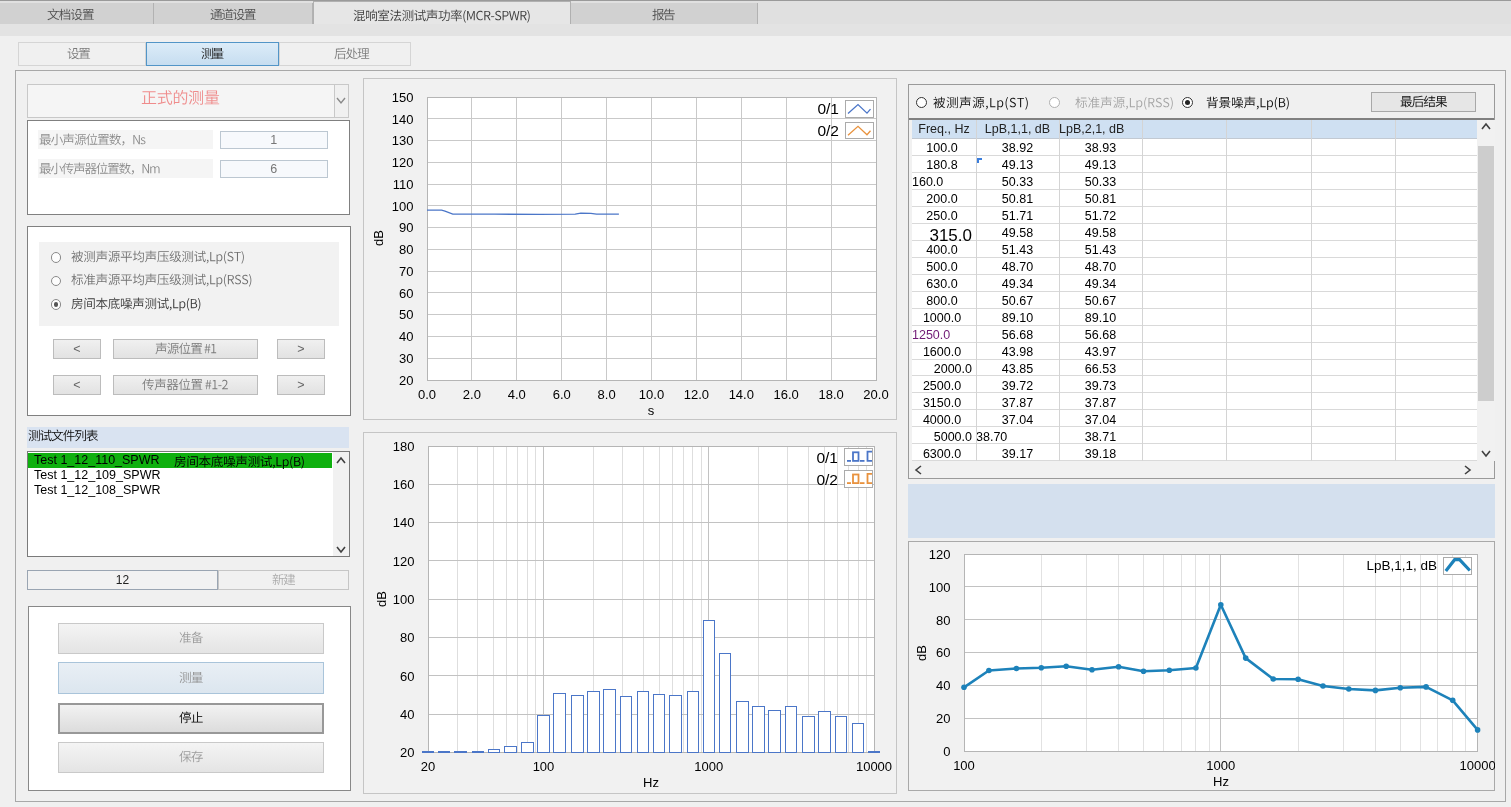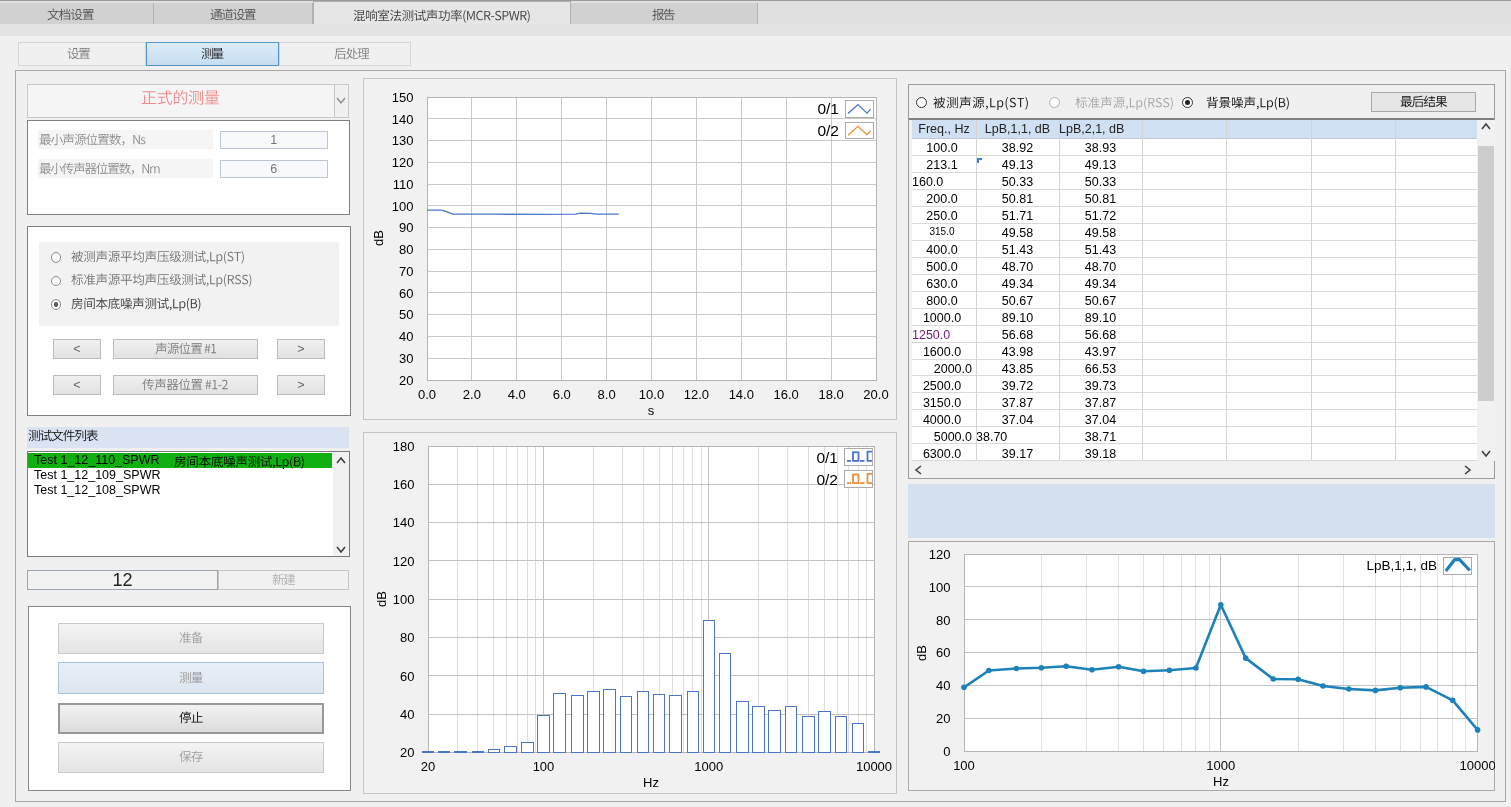--- a/index.html
+++ b/index.html
@@ -279,21 +279,21 @@
   </div>
 <div class="a" style="left:34px;top:468px;font-size:12.5px;color:#000;line-height:15px">Test 1_12_109_SPWR</div>
 <div class="a" style="left:34px;top:483px;font-size:12.5px;color:#000;line-height:15px">Test 1_12_108_SPWR</div>
 <div class="a" style="left:332.5px;top:452px;width:16.5px;height:104px;background:#f1f1f1"></div>
 <svg class="a" style="left:335px;top:456px" width="12" height="10">
     <polyline points="2,7 6,2 10,7" fill="none" stroke="#404040" stroke-width="1.6"></polyline>
   </svg>
 <svg class="a" style="left:335px;top:544px" width="12" height="10">
     <polyline points="2,3 6,8 10,3" fill="none" stroke="#404040" stroke-width="1.6"></polyline>
   </svg>
-<div class="a" style="left:27px;top:570px;width:191px;height:20px;background:#f2f2f2;border:1px solid #9aa5b2;color:#222;font-size:18px;text-align:center;line-height:18px">12</div>
+<div class="a" style="left:27px;top:570px;width:191px;height:20px;background:#f2f2f2;border:1px solid #9aa5b2;color:#222;font-size:12px;text-align:center;line-height:18px">12</div>
 <div class="a fc" style="left:218px;top:570px;width:131px;height:20px;background:#f1f1f1;border:1px solid #c6c6c6">
     <svg class="ck" style="width:23.8px;height:16.4px;" viewBox="0 0 23.8 16.4">
       <g fill="#a9a9a9" transform="translate(0 12.2) scale(0.012600 -0.012600)">
         <path transform="translate(0 0)" d="M130 654C150 608 166 546 170 506L228 522C224 561 206 622 185 667ZM361 217C392 167 427 97 443 53L492 81C476 125 441 191 407 241ZM139 237C118 174 85 111 44 66C58 59 81 41 92 32C132 80 171 153 195 223ZM554 742V400C554 266 545 93 459 -28C473 -36 500 -57 511 -69C604 61 616 256 616 400V437H779V-74H843V437H957V499H616V697C723 714 840 739 924 769L868 819C797 789 666 760 554 742ZM218 826C234 798 251 763 264 732H63V675H503V732H335C322 765 298 809 278 842ZM382 668C369 621 346 551 326 503H47V445H255V336H52V277H255V14C255 4 253 1 243 1C232 1 202 1 166 2C175 -15 184 -40 186 -56C234 -56 267 -56 289 -45C310 -35 316 -19 316 14V277H508V336H316V445H519V503H387C406 547 427 604 444 655Z"></path>
         <path transform="translate(889 0)" d="M395 751V697H585V617H329V563H585V480H388V425H585V343H379V291H585V206H337V152H585V46H649V152H937V206H649V291H898V343H649V425H873V563H945V617H873V751H649V838H585V751ZM649 563H812V480H649ZM649 617V697H812V617ZM98 399C98 409 122 422 136 429H263C250 336 229 255 202 187C174 229 151 280 133 343L81 323C105 242 136 178 174 127C137 59 92 5 39 -33C54 -42 79 -65 89 -78C138 -40 181 11 217 76C323 -27 469 -53 656 -53H934C938 -35 950 -5 961 9C913 8 695 8 658 8C485 8 344 31 245 133C286 225 316 340 332 480L294 490L281 488H185C236 564 288 659 335 757L291 785L270 775H65V714H243C202 624 150 538 132 514C112 482 88 458 70 454C79 441 93 413 98 399Z"></path>
       </g>
     </svg>
   </div>
 <div class="a" style="left:28px;top:606px;width:323px;height:185px;background:#fff;border:1px solid #888"></div>
 <div class="a fc" style="left:58px;top:622.6px;width:266px;height:31.6px;background:linear-gradient(#f4f4f4,#e4e4e4);border:1px solid #c9c9c9">
@@ -511,37 +511,37 @@
 <div class="a" style="left:912px;top:120px;width:565px;height:19.2px;background:#cfe0f2;border-bottom:1px solid #c2c9d2"></div>
 <div class="a" style="left:912px;top:122px;width:64px;text-align:center;font-size:12.5px;color:#222">Freq., Hz</div>
 <div class="a" style="left:976px;top:122px;width:83px;text-align:center;font-size:12.5px;color:#222">LpB,1,1, dB</div>
 <div class="a" style="left:1059px;top:122px;width:83px;font-size:12.5px;color:#222">LpB,2,1, dB</div>
 <div class="a" style="left:912px;top:139.2px;width:565px;height:322.1px;background:#fff"></div>
 <div class="a" style="left:912px;top:139.2px;width:565px;height:16.95px;border-bottom:1px solid #d9d9d9"></div>
 <div class="a" style="left:912px;top:141.4px;width:60px;text-align:center;font-size:12.5px;color:#000">100.0</div>
 <div class="a" style="left:976px;top:141.4px;width:83px;text-align:center;font-size:12.5px;color:#000">38.92</div>
 <div class="a" style="left:1059px;top:141.4px;width:83px;text-align:center;font-size:12.5px;color:#000">38.93</div>
 <div class="a" style="left:912px;top:156.1px;width:565px;height:16.95px;border-bottom:1px solid #d9d9d9"></div>
-<div class="a" style="left:912px;top:158.3px;width:60px;text-align:center;font-size:12.5px;color:#000">213.1</div>
+<div class="a" style="left:912px;top:158.3px;width:60px;text-align:center;font-size:12.5px;color:#000">180.8</div>
 <div class="a" style="left:976px;top:158.3px;width:83px;text-align:center;font-size:12.5px;color:#000">49.13</div>
 <div class="a" style="left:1059px;top:158.3px;width:83px;text-align:center;font-size:12.5px;color:#000">49.13</div>
 <div class="a" style="left:912px;top:173.1px;width:565px;height:16.95px;border-bottom:1px solid #d9d9d9"></div>
 <div class="a" style="left:912px;top:175.3px;width:60px;text-align:left;font-size:12.5px;color:#000">160.0</div>
 <div class="a" style="left:976px;top:175.3px;width:83px;text-align:center;font-size:12.5px;color:#000">50.33</div>
 <div class="a" style="left:1059px;top:175.3px;width:83px;text-align:center;font-size:12.5px;color:#000">50.33</div>
 <div class="a" style="left:912px;top:190.0px;width:565px;height:16.95px;border-bottom:1px solid #d9d9d9"></div>
 <div class="a" style="left:912px;top:192.2px;width:60px;text-align:center;font-size:12.5px;color:#000">200.0</div>
 <div class="a" style="left:976px;top:192.2px;width:83px;text-align:center;font-size:12.5px;color:#000">50.81</div>
 <div class="a" style="left:1059px;top:192.2px;width:83px;text-align:center;font-size:12.5px;color:#000">50.81</div>
 <div class="a" style="left:912px;top:207.0px;width:565px;height:16.95px;border-bottom:1px solid #d9d9d9"></div>
 <div class="a" style="left:912px;top:209.2px;width:60px;text-align:center;font-size:12.5px;color:#000">250.0</div>
 <div class="a" style="left:976px;top:209.2px;width:83px;text-align:center;font-size:12.5px;color:#000">51.71</div>
 <div class="a" style="left:1059px;top:209.2px;width:83px;text-align:center;font-size:12.5px;color:#000">51.72</div>
 <div class="a" style="left:912px;top:223.9px;width:565px;height:16.95px;border-bottom:1px solid #d9d9d9"></div>
-<div class="a" style="left:912px;top:226.1px;width:60px;text-align:center;font-size:10px;color:#000">315.0</div>
+<div class="a" style="left:912px;top:226.1px;width:60px;text-align:right;font-size:17px;color:#000">315.0</div>
 <div class="a" style="left:976px;top:226.1px;width:83px;text-align:center;font-size:12.5px;color:#000">49.58</div>
 <div class="a" style="left:1059px;top:226.1px;width:83px;text-align:center;font-size:12.5px;color:#000">49.58</div>
 <div class="a" style="left:912px;top:240.9px;width:565px;height:16.95px;border-bottom:1px solid #d9d9d9"></div>
 <div class="a" style="left:912px;top:243.1px;width:60px;text-align:center;font-size:12.5px;color:#000">400.0</div>
 <div class="a" style="left:976px;top:243.1px;width:83px;text-align:center;font-size:12.5px;color:#000">51.43</div>
 <div class="a" style="left:1059px;top:243.1px;width:83px;text-align:center;font-size:12.5px;color:#000">51.43</div>
 <div class="a" style="left:912px;top:257.8px;width:565px;height:16.95px;border-bottom:1px solid #d9d9d9"></div>
 <div class="a" style="left:912px;top:260.0px;width:60px;text-align:center;font-size:12.5px;color:#000">500.0</div>
 <div class="a" style="left:976px;top:260.0px;width:83px;text-align:center;font-size:12.5px;color:#000">48.70</div>
 <div class="a" style="left:1059px;top:260.0px;width:83px;text-align:center;font-size:12.5px;color:#000">48.70</div>

